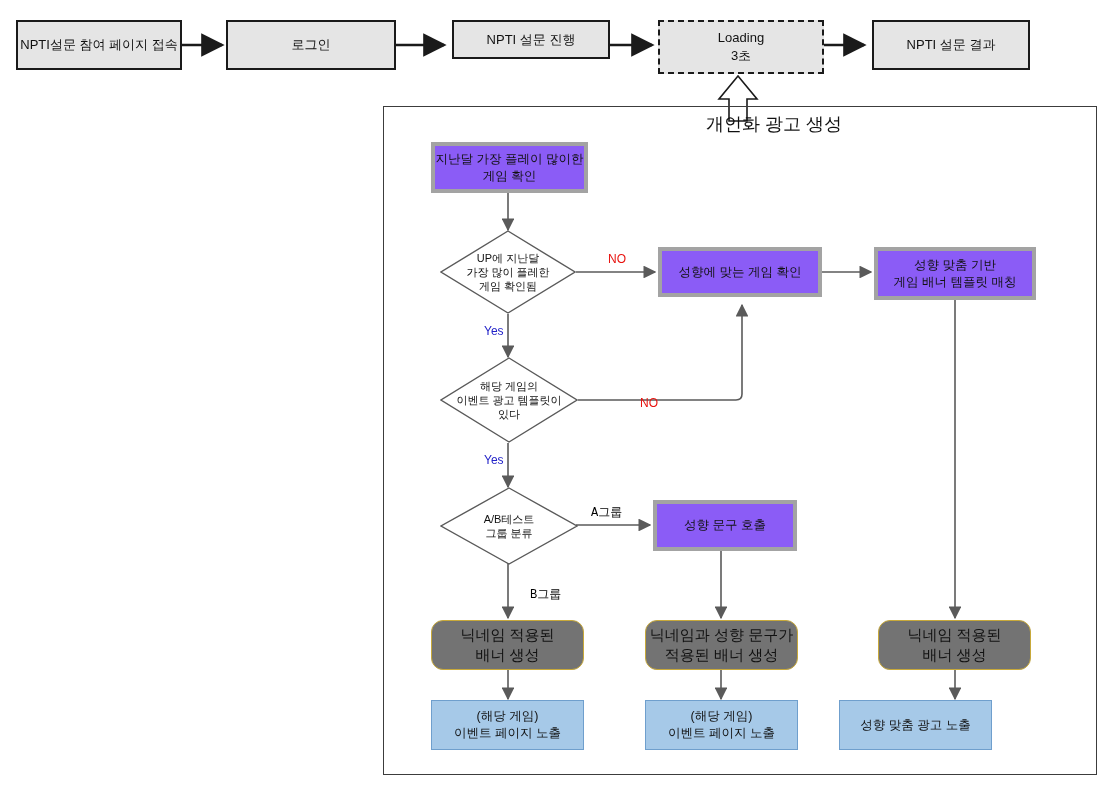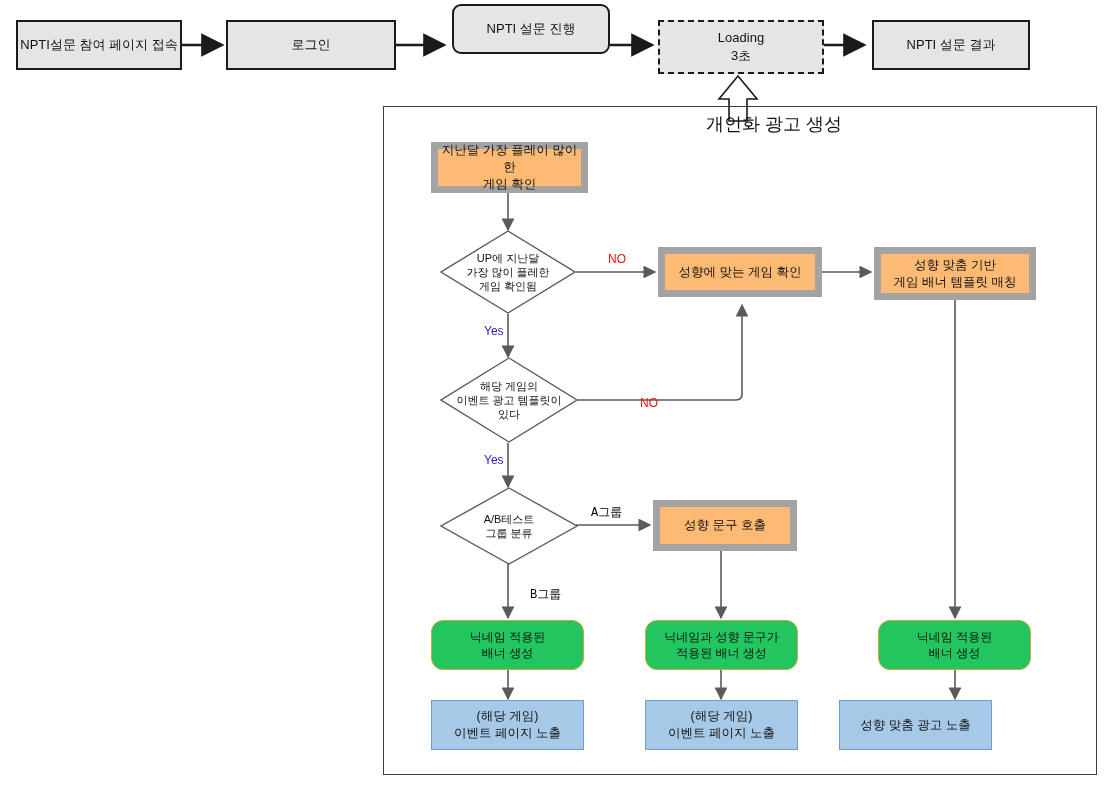--- a/index.html
+++ b/index.html
@@ -50,30 +50,30 @@
   }
   
   .frame {
     position: absolute;
     border: 1.5px solid #3c3c3c;
     background: transparent;
     box-sizing: border-box;
   }
   
   .procbox {
-    border: 7px solid #a3a3a3;
-    background: #fdba74;
+    border: 4px solid #a3a3a3;
+    background: #8b5cf6;
     font-size: 12.5px;
     color: #111;
   }
   .roundbox {
     border: 1px solid #c8a93a;
-    background: #22c55e;
+    background: #737373;
     border-radius: 12px;
-    font-size: 12px;
+    font-size: 15px;
     color: #111;
   }
   .bluebox {
     border: 1px solid #6f9fcd;
     background: #a6c9e8;
     font-size: 12.5px;
     color: #111;
   }
   
   .diamond {
@@ -166,21 +166,21 @@
       <line x1="508" y1="670" x2="508" y2="699" marker-end="url(#arrGray)"></line>
       <line x1="721" y1="670" x2="721" y2="699" marker-end="url(#arrGray)"></line>
       <line x1="955" y1="670" x2="955" y2="699" marker-end="url(#arrGray)"></line>
     </g>
   </svg>
 
   <div class="node topbox" style="left:16px; top:20px; width:166px; height:50px;">NPTI설문 참여 페이지 접속</div>
 
   <div class="node topbox" style="left:226px; top:20px; width:170px; height:50px;">로그인</div>
 
-  <div class="node topbox" style="left:452px; top:4px; width:158px; height:50px;border-radius:9px;">NPTI 설문 진행</div>
+  <div class="node topbox" style="left:452px; top:20px; width:158px; height:39px;">NPTI 설문 진행</div>
 
   <div class="node topbox dashed" style="left:658px; top:20px; width:166px; height:54px;">Loading
 3초</div>
 
   <div class="node topbox" style="left:872px; top:20px; width:158px; height:50px;">NPTI 설문 결과</div>
 
   <div class="caption" style="left:686px; top:112px;">개인화 광고 생성</div>
 
   <div class="frame" style="left:383px; top:106px; width:714px; height:669px;"></div>
 

